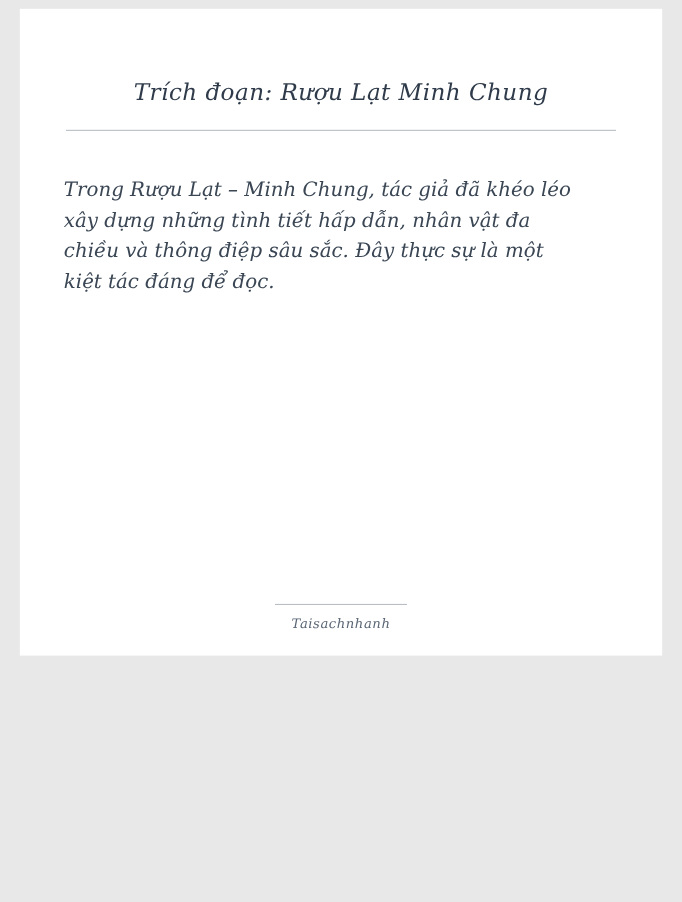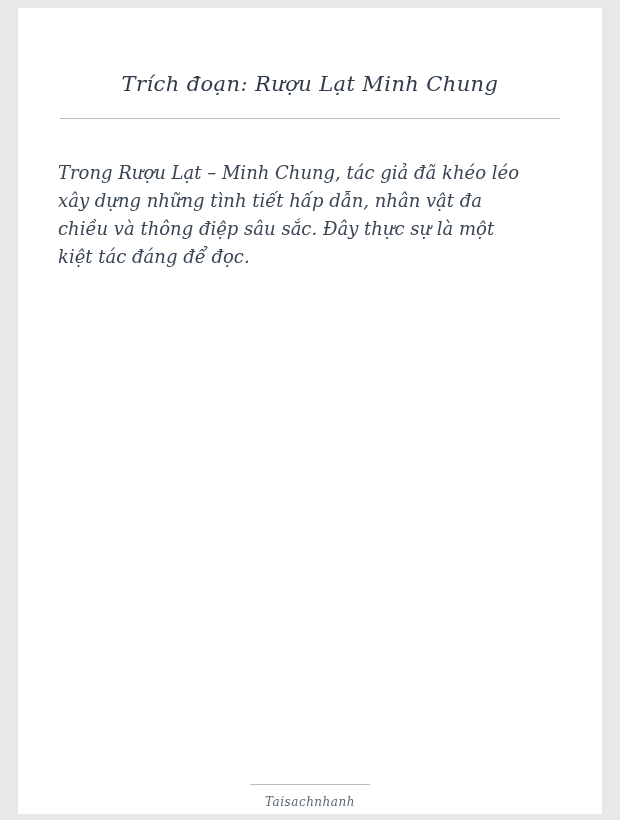--- a/index.html
+++ b/index.html
@@ -11,21 +11,21 @@
     height: 820px;
     background: #e8e8e8;
     font-family: "DejaVu Serif", serif;
     overflow: hidden;
   }
   .page {
     position: absolute;
     left: 18px;
     top: 8px;
     width: 584px;
-    height: 806px;
+    height: 588px;
     background: #ffffff;
     box-sizing: border-box;
   }
   .doc-title {
     margin: 0;
     padding-top: 64px;
     text-align: center;
     font-family: "DejaVu Serif", serif;
     font-style: italic;
     font-weight: 400;
@@ -46,21 +46,21 @@
     font-style: italic;
     font-size: 18px;
     line-height: 28px;
     color: #3a4654;
     white-space: pre-wrap;
   }
   .footer {
     position: absolute;
     left: 0;
     right: 0;
-    bottom: 5px;
+    bottom: 22px;
     text-align: center;
   }
   .footer-rule {
     width: 120px;
     height: 1px;
     background: #b9bec5;
     margin: 0 auto 10px auto;
   }
   .footer-text {
     font-family: "DejaVu Serif", serif;

